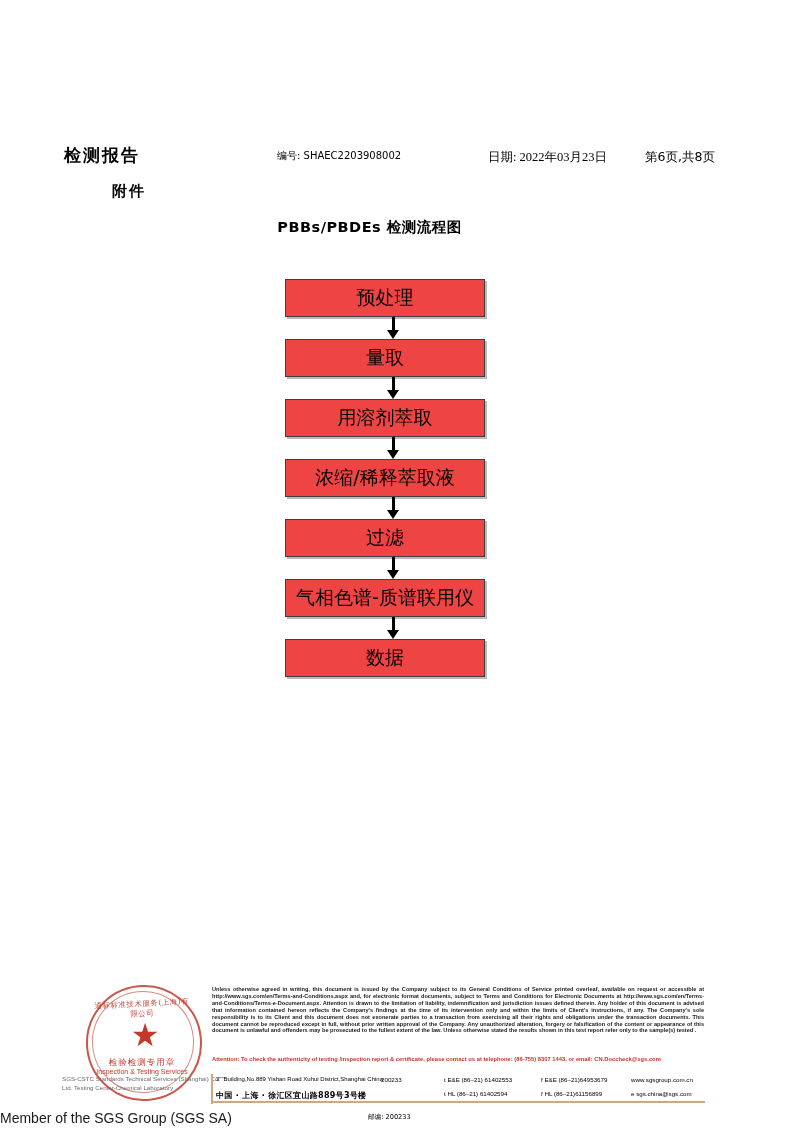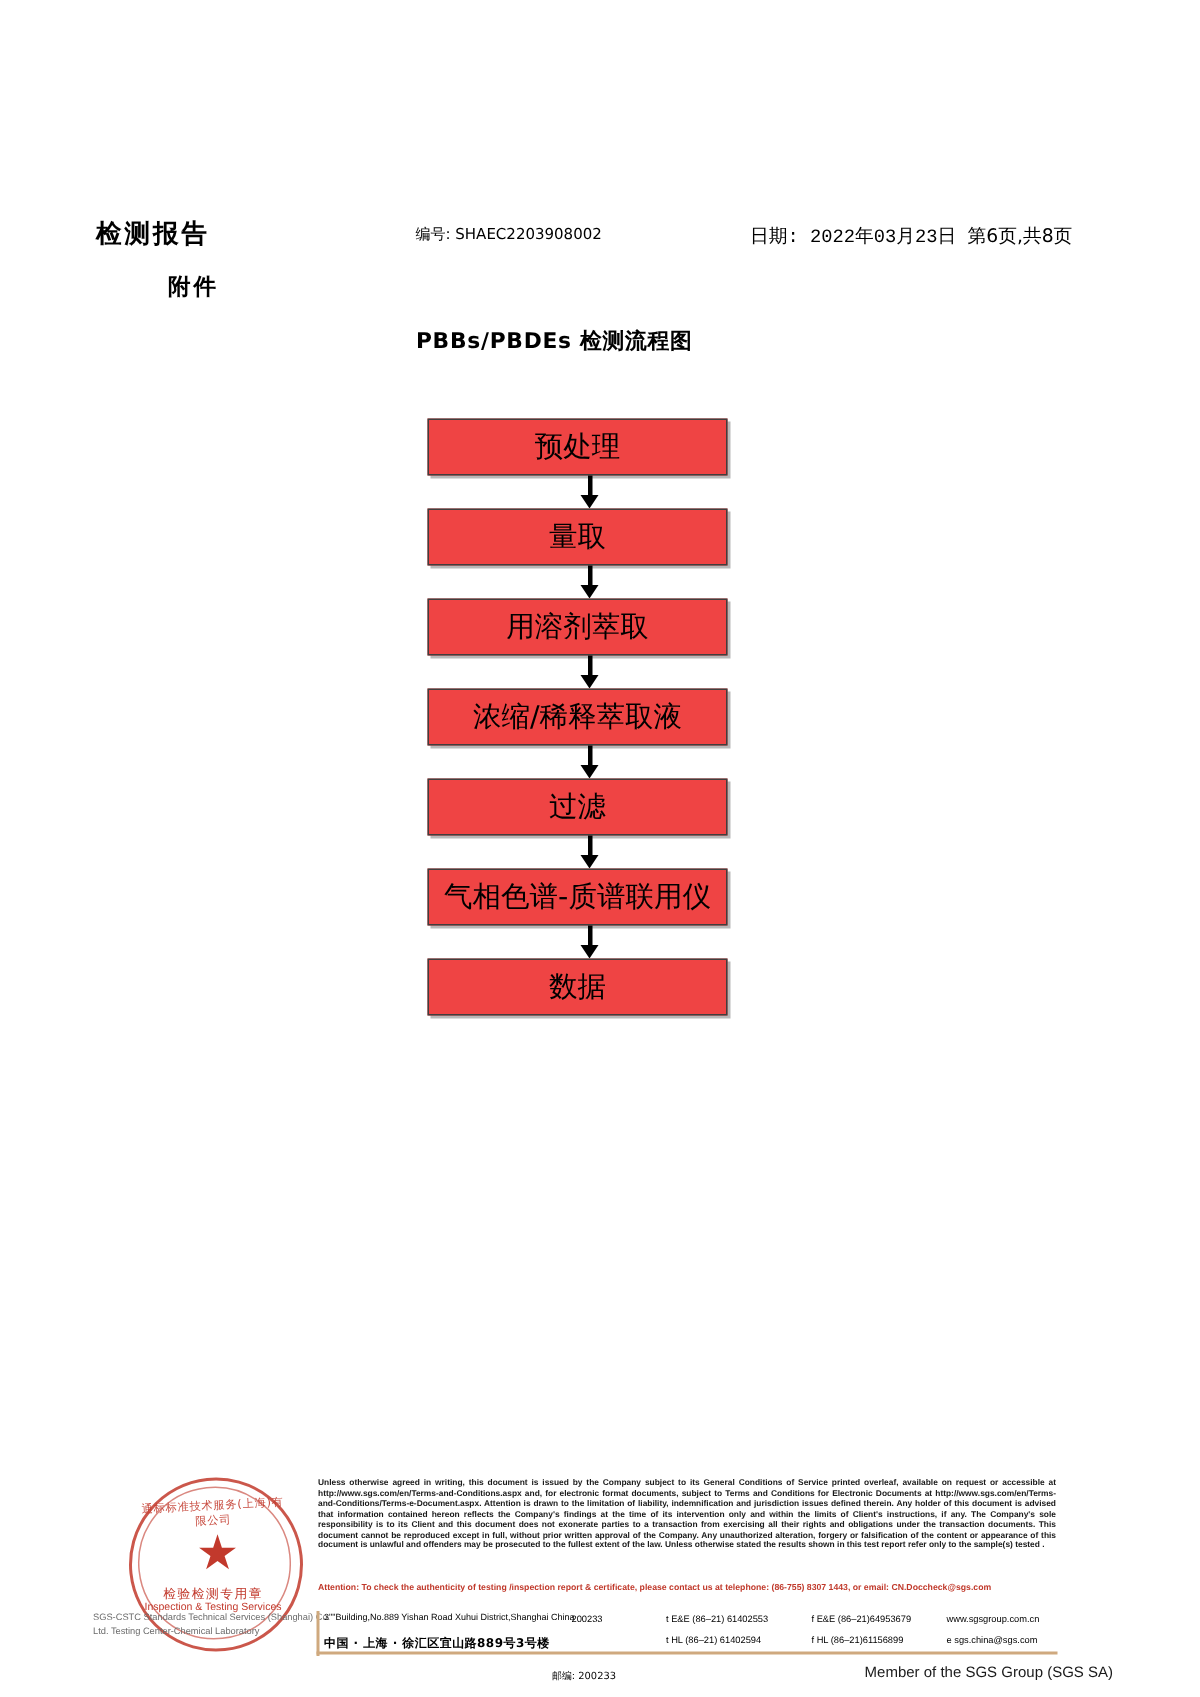--- a/index.html
+++ b/index.html
@@ -46,23 +46,23 @@
     font-family:"DejaVu Sans","Liberation Sans",sans-serif;
     padding-left:48px;
   }
   .hdr-no{
     position:absolute;left:277px;top:9px;
     font-size:10px;
     font-family:"DejaVu Sans","Liberation Sans",sans-serif;
     white-space:nowrap;
   }
   .hdr-date{
-    position:absolute;left:500px;top:9px;
+    position:absolute;left:488px;top:9px;
     font-size:12.5px;
-    font-family:Liberation Mono, monospace;
+    font-family:Liberation Serif, serif;
     white-space:nowrap;
   }
   .hdr-page{
     position:absolute;left:645px;top:9px;
     font-size:12.5px;
     font-family:"DejaVu Sans","Liberation Sans",sans-serif;
     white-space:nowrap;
   }
 
   
@@ -177,22 +177,22 @@
         font-family:"DejaVu Sans","Liberation Sans",sans-serif;margin-top:22px;}
   .a3{position:absolute;left:228px;top:1px;font-size:6.2px;white-space:nowrap;}
   .a4{position:absolute;left:325px;top:1px;font-size:6.2px;white-space:nowrap;}
   .a5{position:absolute;left:415px;top:1px;font-size:6.2px;white-space:nowrap;}
   .hline{
     position:absolute;left:211px;top:1101px;width:494px;height:1.6px;
     background:#cfa97e;
   }
   .member{
     position:absolute;left:0;top:1110px;width:800px;
-    text-align:right;
-    font-size:10px;
+    text-align:left;
+    font-size:14px;
     color:#1a1a1a;
     font-family:"Liberation Sans",sans-serif;
     padding-right:58px;
     box-sizing:border-box;
   }
 </style>
 </head>
 <body>
 
 <div class="page">

